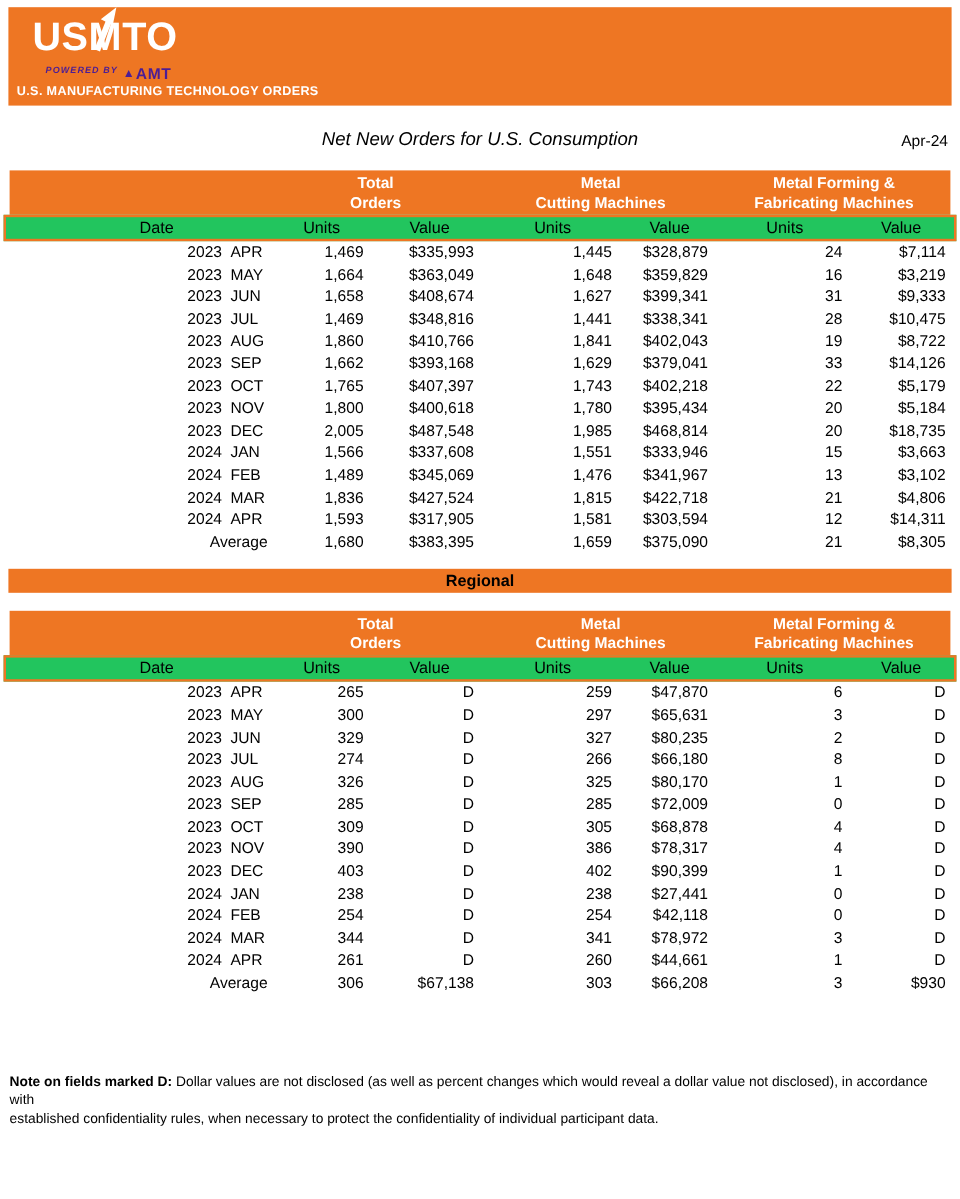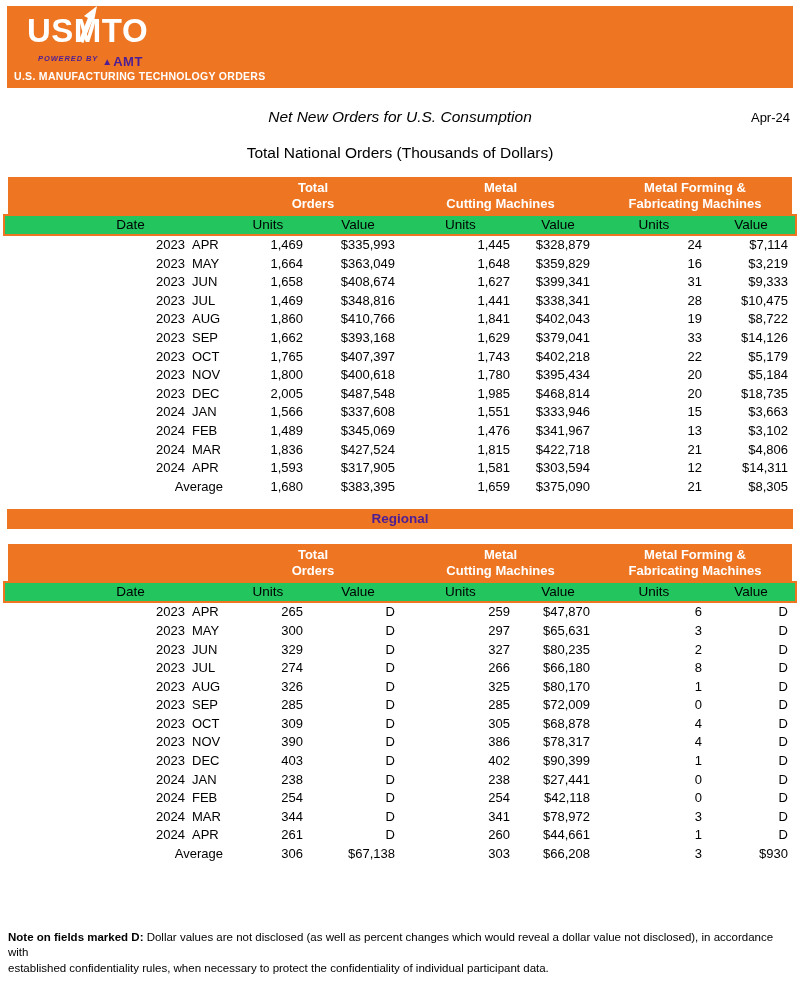--- a/index.html
+++ b/index.html
@@ -44,21 +44,21 @@
   .rows { margin:0 8px; }
   .trow { height:18.6px; font-size:13px; line-height:18.6px; }
   .date-cell { display:flex; }
   .yr { width:177px; text-align:right; }
   .mo { margin-left:7px; }
   .avg-row .yr { width:160px; }
   .num { text-align:right; padding-right:8px; }
   .num.n1 { padding-right:10px; }
   .num.n6 { padding-right:4px; }
 
-  .regional-banner { margin:13px 7px 0; height:20px; background:var(--orange); color:#4c1d95; font-weight:bold; font-size:13.5px; text-align:center; line-height:20px; }
+  .regional-banner { margin:13px 7px 0; height:20px; background:var(--orange); color:#000000; font-weight:bold; font-size:13.5px; text-align:center; line-height:20px; }
 
   .note { margin:66px 12px 0 8px; font-size:11.5px; line-height:15.5px; }
   .note .b { font-weight:bold; }
 </style>
 </head>
 <body>
 
 <div class="banner">
   <div class="logo"><span>US</span><span class="m-wrap"><span>M</span><svg class="m-arrow" viewBox="0 0 29 46">
           <line x1="8" y1="40" x2="18" y2="15" stroke="#fff" stroke-width="5"></line>
@@ -73,21 +73,20 @@
   </div>
   <div class="banner-subtitle">U.S. MANUFACTURING TECHNOLOGY ORDERS</div>
 </div>
 
 <div class="report-title-row">
   <div class="report-title">Net New Orders for U.S. Consumption</div>
   <div class="report-period">Apr-24</div>
 </div>
 
 <div>
-  <div class="tbl-title">Total National Orders (Thousands of Dollars)</div>
 
   <div class="band grid">
     <div class="gcell empty"></div>
     <div class="gcell">
       <span>Total</span>
       <span>Orders</span>
     </div>
     <div class="gcell">
       <span>Metal</span>
       <span>Cutting Machines</span>

